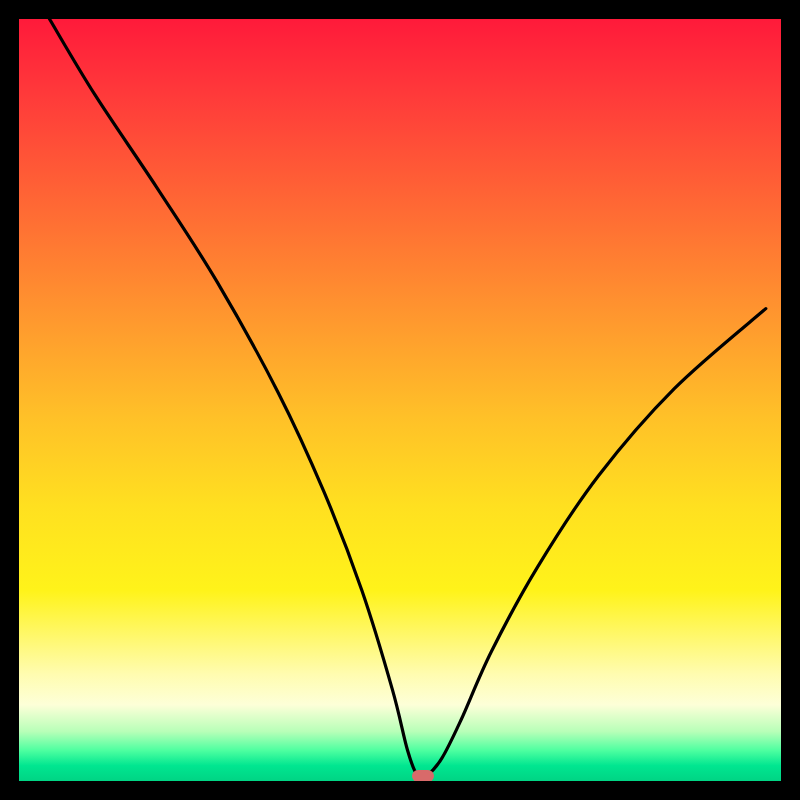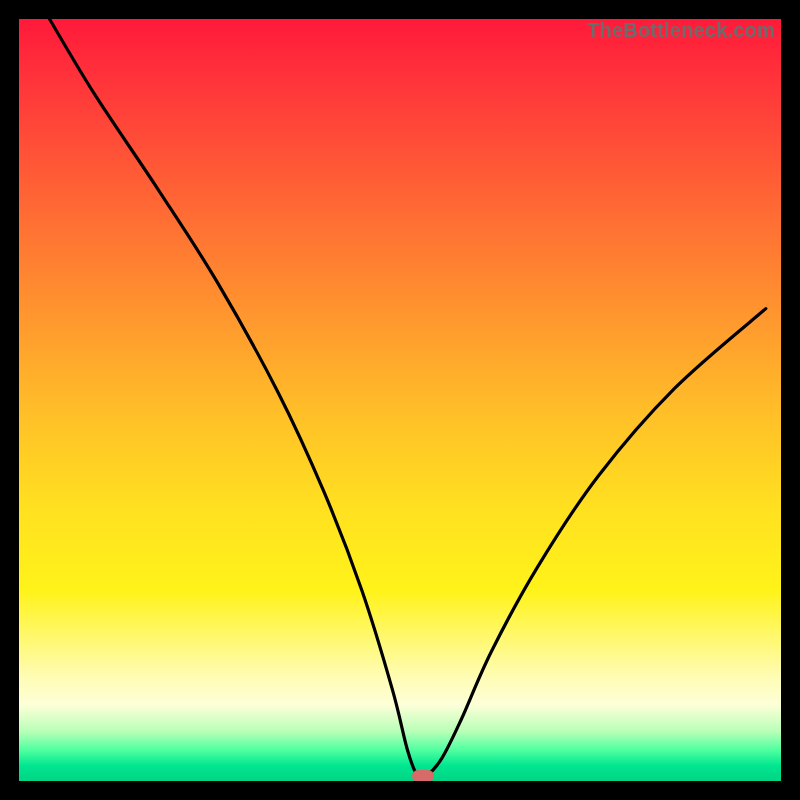--- a/index.html
+++ b/index.html
@@ -75,15 +75,14 @@
 <div class="frame">
   <div class="plot">
     <div class="gradient"></div>
 
     <svg class="curve" viewBox="0 0 762 762" preserveAspectRatio="none">
       <path id="curve-path" fill="none" stroke="#000" stroke-width="3.2" stroke-linecap="round" stroke-linejoin="round" d="M 30.5 0.0 C 38.1 12.7 58.4 48.3 76.2 76.2 C 94.0 104.1 116.8 136.5 137.2 167.6 C 157.5 198.8 177.8 228.6 198.1 262.9 C 218.4 297.2 241.3 338.5 259.1 373.4 C 276.9 408.3 290.8 439.4 304.8 472.4 C 318.8 505.5 331.5 538.5 342.9 571.5 C 354.3 604.5 365.8 643.9 373.4 670.6 C 381.0 697.2 384.4 717.2 388.6 731.5 C 392.8 745.9 395.4 752.5 398.5 756.7 C 401.7 760.9 403.6 759.6 407.7 756.7 C 411.7 753.7 417.2 748.4 422.9 739.1 C 428.6 729.9 433.7 718.8 442.0 701.0 C 450.2 683.3 459.7 657.9 472.4 632.5 C 485.1 607.1 500.4 577.9 518.2 548.6 C 535.9 519.4 556.3 487.0 579.1 457.2 C 602.0 427.4 627.4 397.5 655.3 369.6 C 683.3 341.6 731.5 302.9 746.8 289.6"></path>
     </svg>
 
     <div class="marker" id="min-marker" style="left: 403.86px; top: 756.666px;"></div>
 
-    <div class="watermark">TheBottleneck.com</div>
   </div>
 </div>
 
 </body></html>

